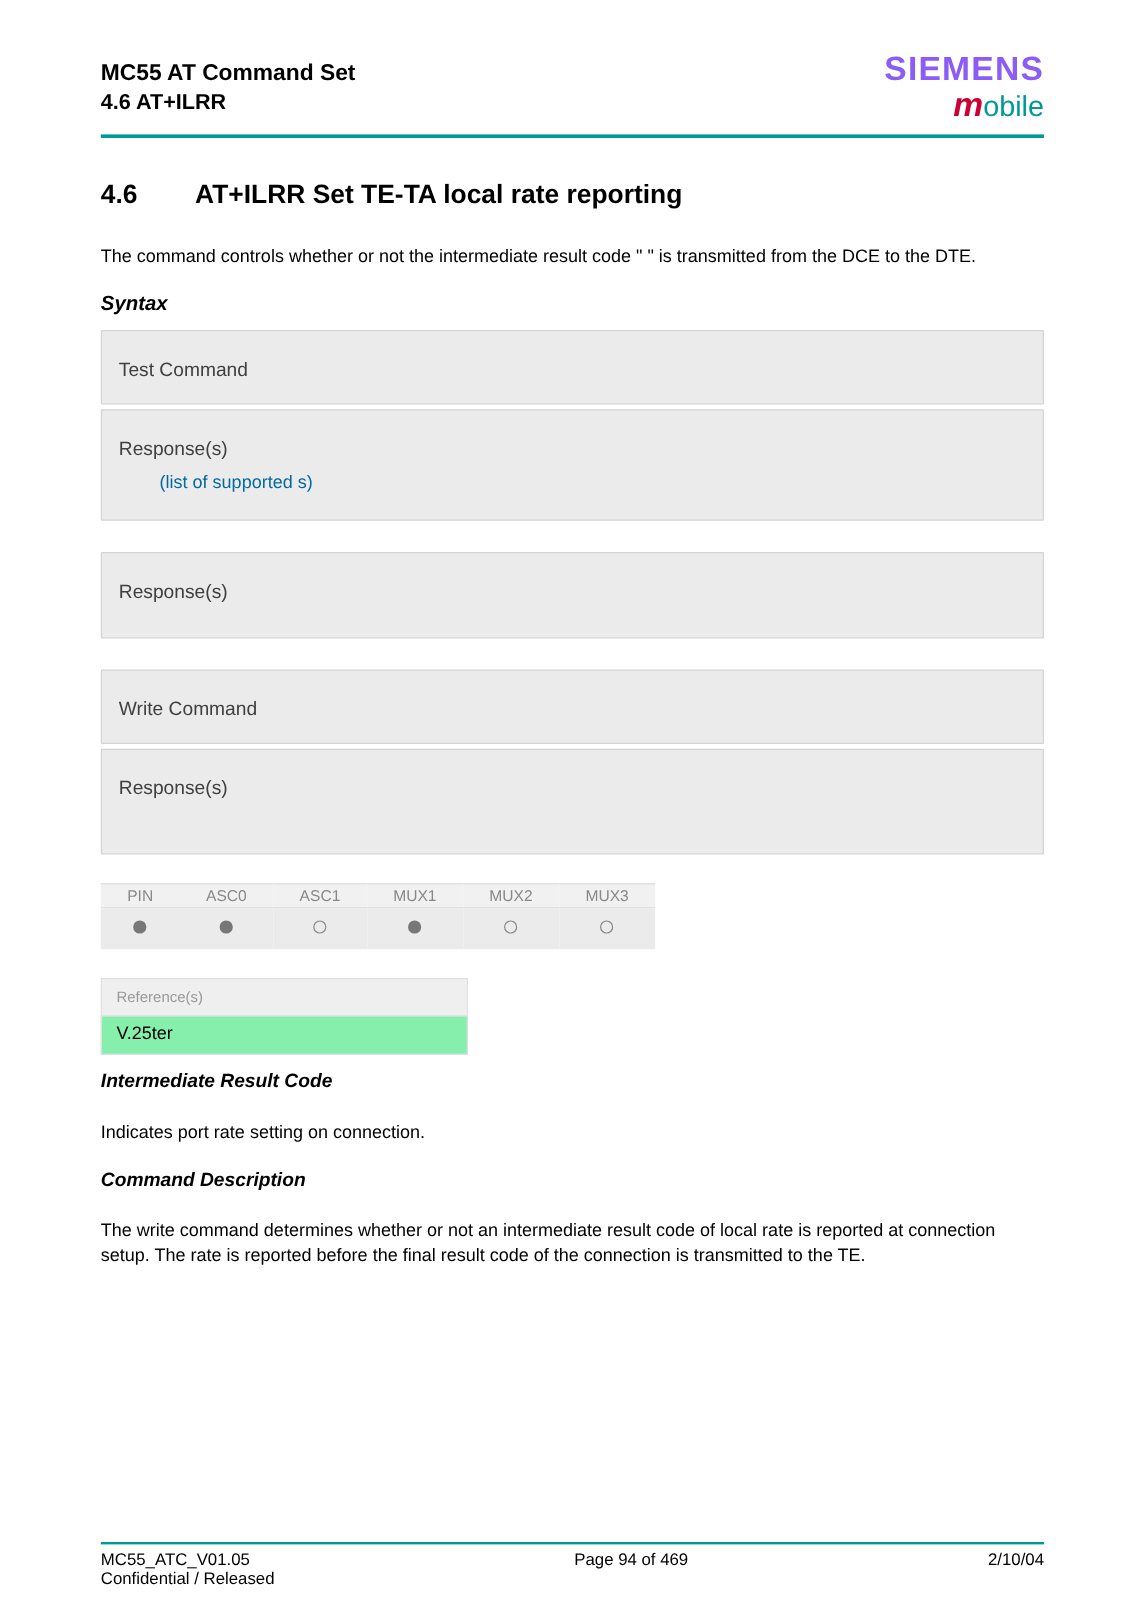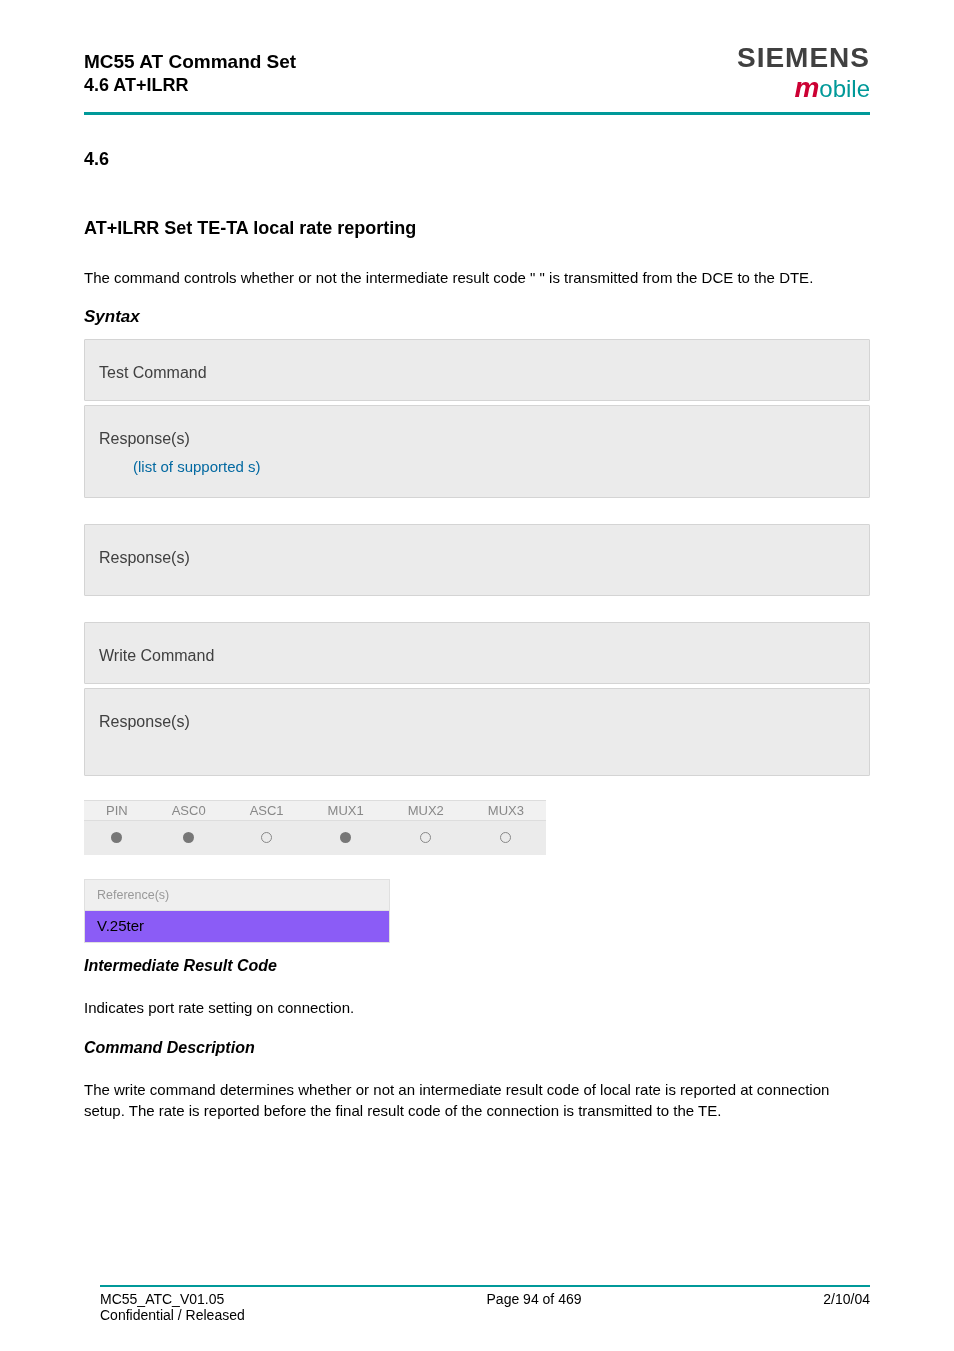--- a/index.html
+++ b/index.html
@@ -2,43 +2,43 @@
 <html><head>
 <meta charset="utf-8">
 <style>
   * { box-sizing: border-box; margin: 0; padding: 0; }
   html, body { width: 954px; background: #fff; font-family: Arial, Helvetica, sans-serif; color: #000; }
   .page { width: 954px; min-height: 1351px; padding: 44px 84px 30px 84px; position: relative; }
   .header-row { display: flex; justify-content: space-between; align-items: center; }
   .header-left-title { font-size: 19px; font-weight: bold; }
   .header-left-sub { font-size: 18px; font-weight: bold; margin-top: 2px; }
   .brand { text-align: right; }
-  .brand-main { font-family: "Arial Black", Arial, sans-serif; font-weight: 900; letter-spacing: 1px; font-size: 28px; color: #404040; line-height: 1; }
+  .brand-main { font-family: "Arial Black", Arial, sans-serif; font-weight: 900; letter-spacing: 1px; font-size: 28px; color: #8b5cf6; line-height: 1; }
   .brand-sub { font-size: 24px; font-weight: 400; color: #009999; line-height: 1; margin-top: 2px; }
   .brand-sub .m-red { color: #cc0033; font-weight: bold; font-size: 28px; font-style: italic; }
   .teal-rule { height: 3px; background: #009999; margin-top: 10px; margin-bottom: 34px; }
-  .section-title { font-size: 18px; font-weight: bold; display: flex; gap: 48px; margin-bottom: 28px; flex-direction: column; }
+  .section-title { font-size: 22px; font-weight: bold; display: flex; gap: 48px; margin-bottom: 28px; }
   .body-text { font-size: 15px; line-height: 1.45; margin-bottom: 18px; }
   .syntax-h { font-size: 17px; font-weight: bold; font-style: italic; margin-bottom: 12px; }
   .panel { background: #ebebeb; border: 1px solid #d4d4d4; border-radius: 1px; margin-bottom: 4px; }
   .panel-label { color: #404040; font-size: 16px; padding: 24px 14px 18px 14px; }
   .panel-body { padding: 8px 14px 22px 14px; font-size: 15px; color: #0369a1; background: #efefef; border-top: 1px solid #e2e2e2; }
   .panel + .gap { height: 22px; }
   .panel-body-tall { min-height: 70px; }
   .support-table { margin-top: 24px; }
   .support-table table { border-collapse: separate; border-spacing: 0; }
   .support-table th { font-weight: normal; color: #888; font-size: 13px; background: #f1f1f1; padding: 2px 22px; text-align: center; border-top: 1px solid #ddd; border-bottom: 1px solid #ddd; }
   .support-table td { background: #ebebeb; text-align: center; padding: 8px 22px; border-bottom: 0px solid #ddd; }
   .dot-fill { display:inline-block; width: 11px; height: 11px; border-radius: 50%; background: #777; }
   .dot-empty { display:inline-block; width: 11px; height: 11px; border-radius: 50%; border: 1.5px solid #888; }
   .ref-block { margin-top: 24px; width: 306px; }
   .ref-label { background: #efefef; color: #999; font-size: 12.5px; padding: 8px 12px; border: 1px solid #e0e0e0; }
-  .ref-body { background: #8b5cf6; font-size: 15px; padding: 6px 12px 8px 12px; border: 1px solid #e0e0e0; border-top: none; }
+  .ref-body { background: #86efac; font-size: 15px; padding: 6px 12px 8px 12px; border: 1px solid #e0e0e0; border-top: none; }
   .sub-h { font-size: 16px; font-weight: bold; font-style: italic; margin-top: 14px; margin-bottom: 22px; }
-  .footer { position: absolute; left: 100px; right: 84px; bottom: 28px; }
+  .footer { position: absolute; left: 84px; right: 84px; bottom: 28px; }
   .footer-rule { height: 2px; background: #009999; margin-bottom: 4px; }
   .footer-row { display: flex; justify-content: space-between; font-size: 14px; }
 </style>
 </head>
 <body>
 
 <div class="page">
 
   <div class="header-row">
     <div>

